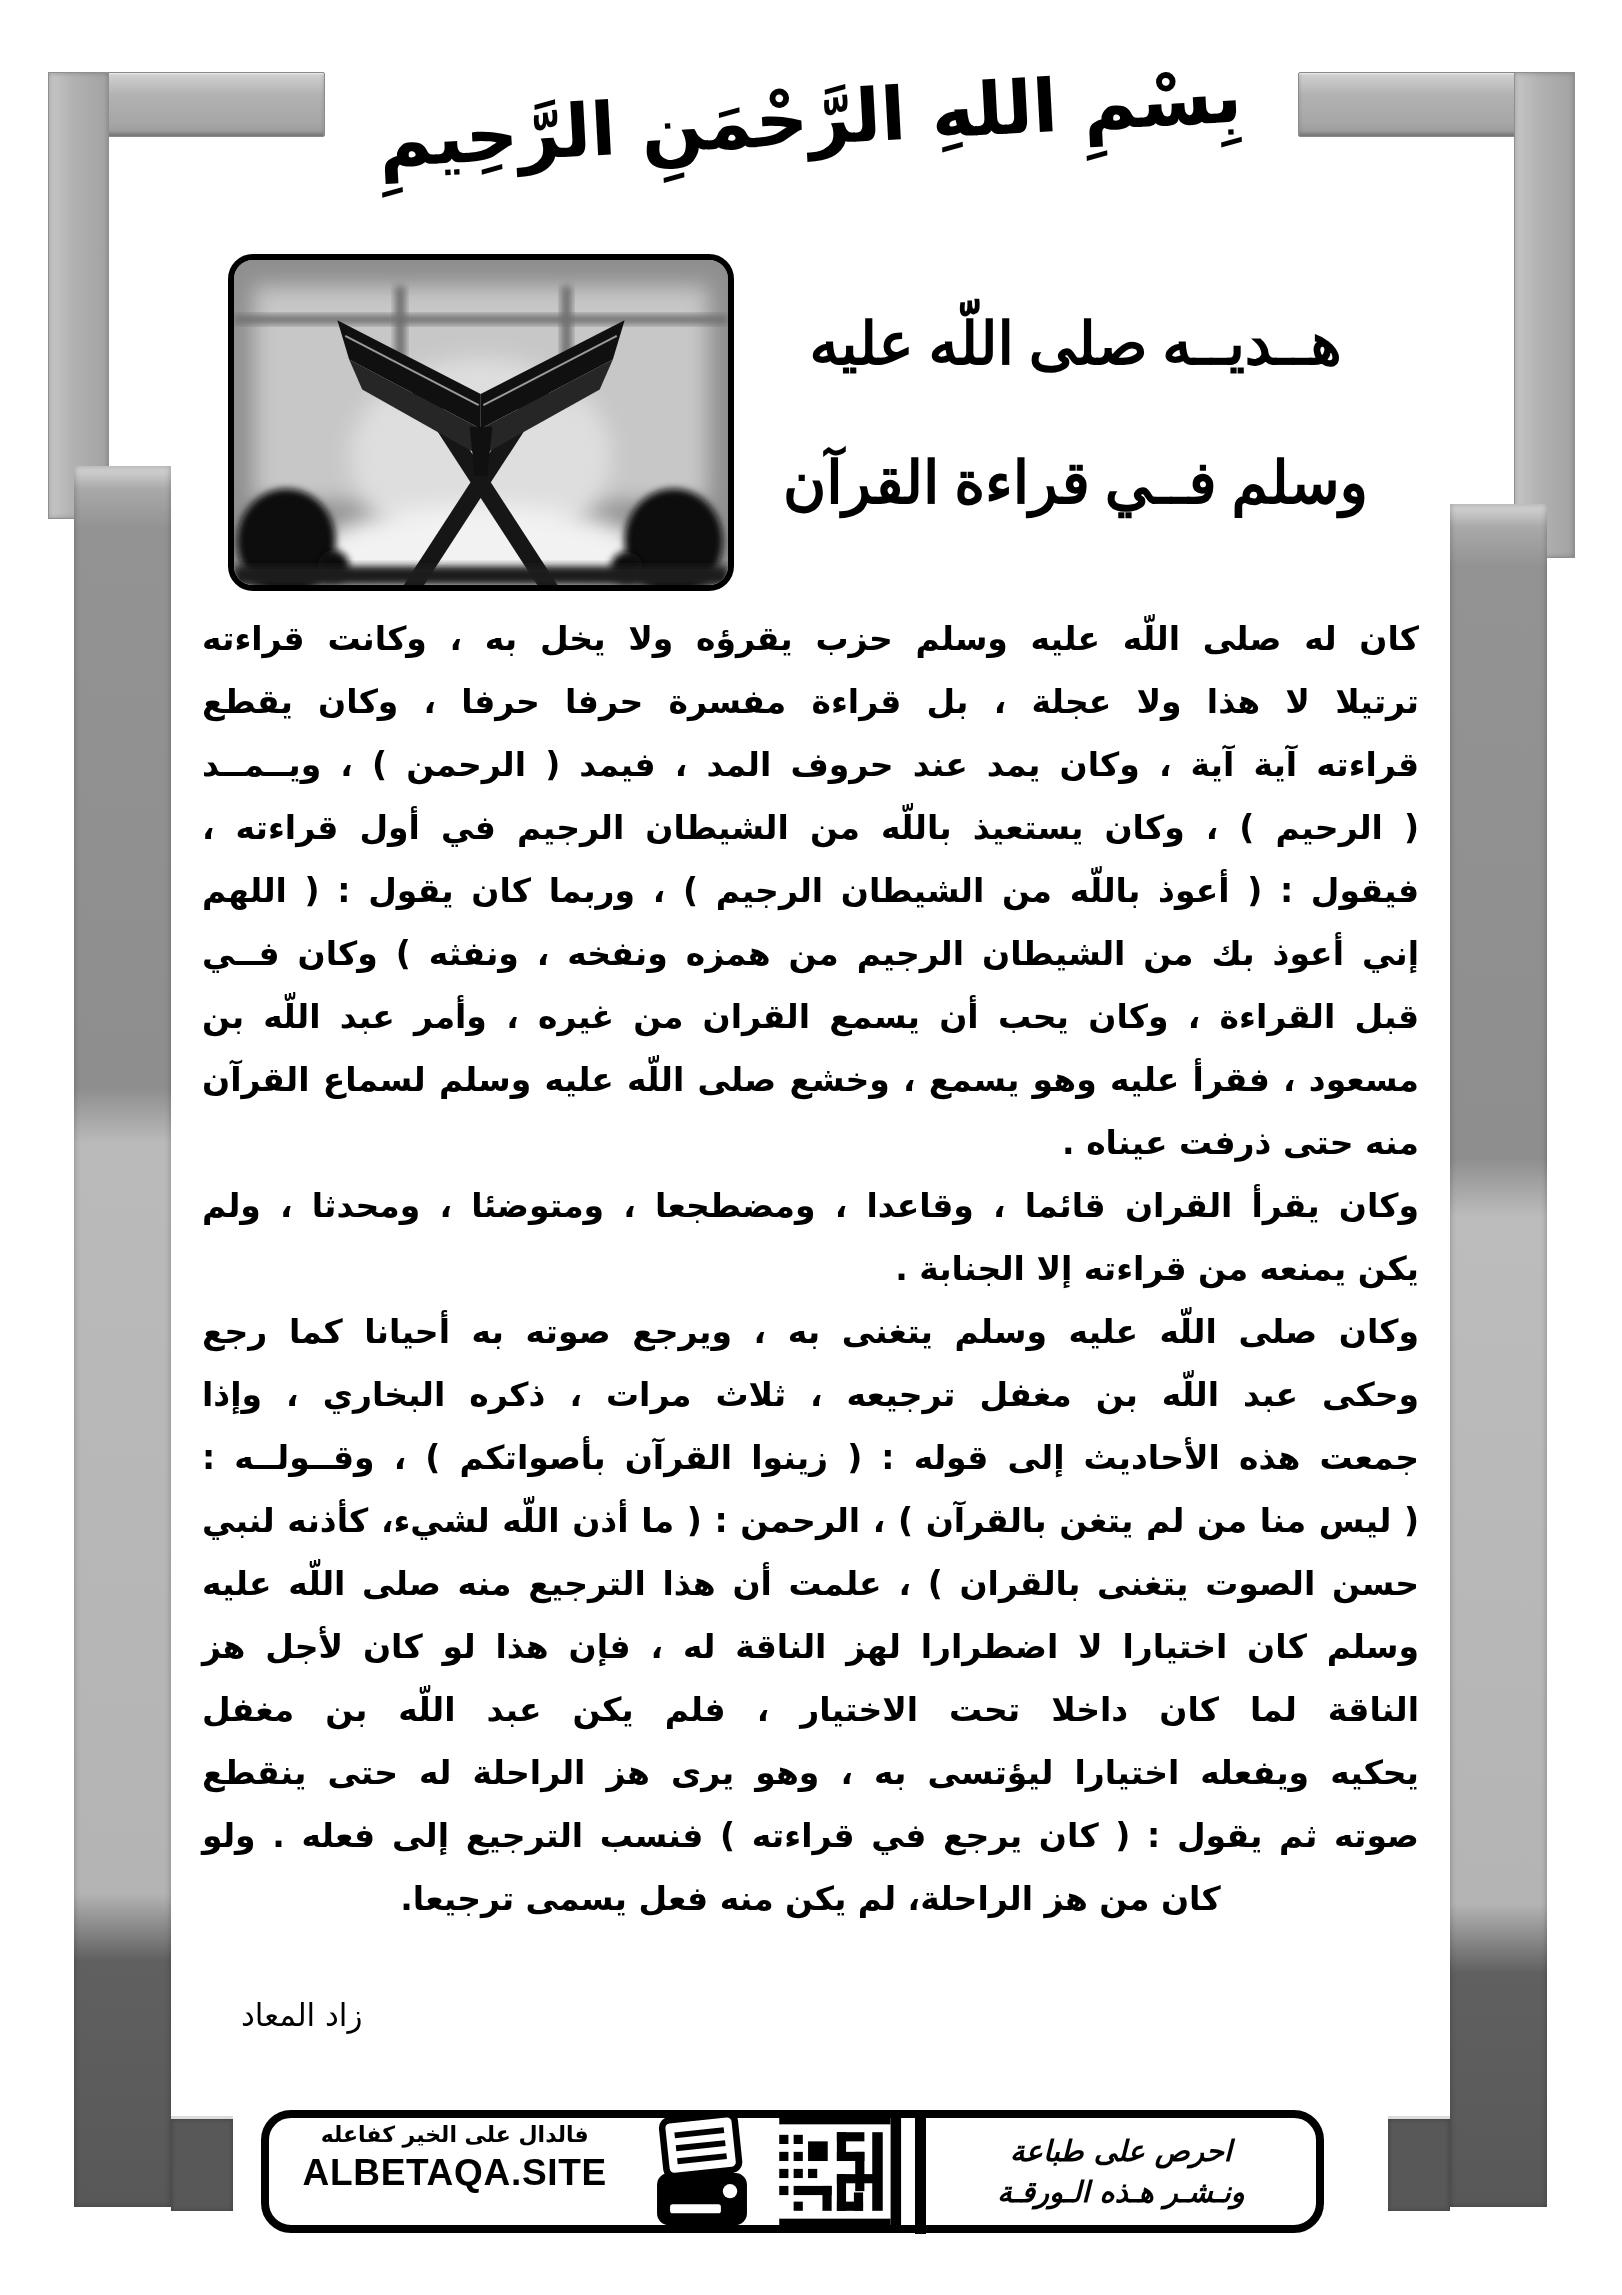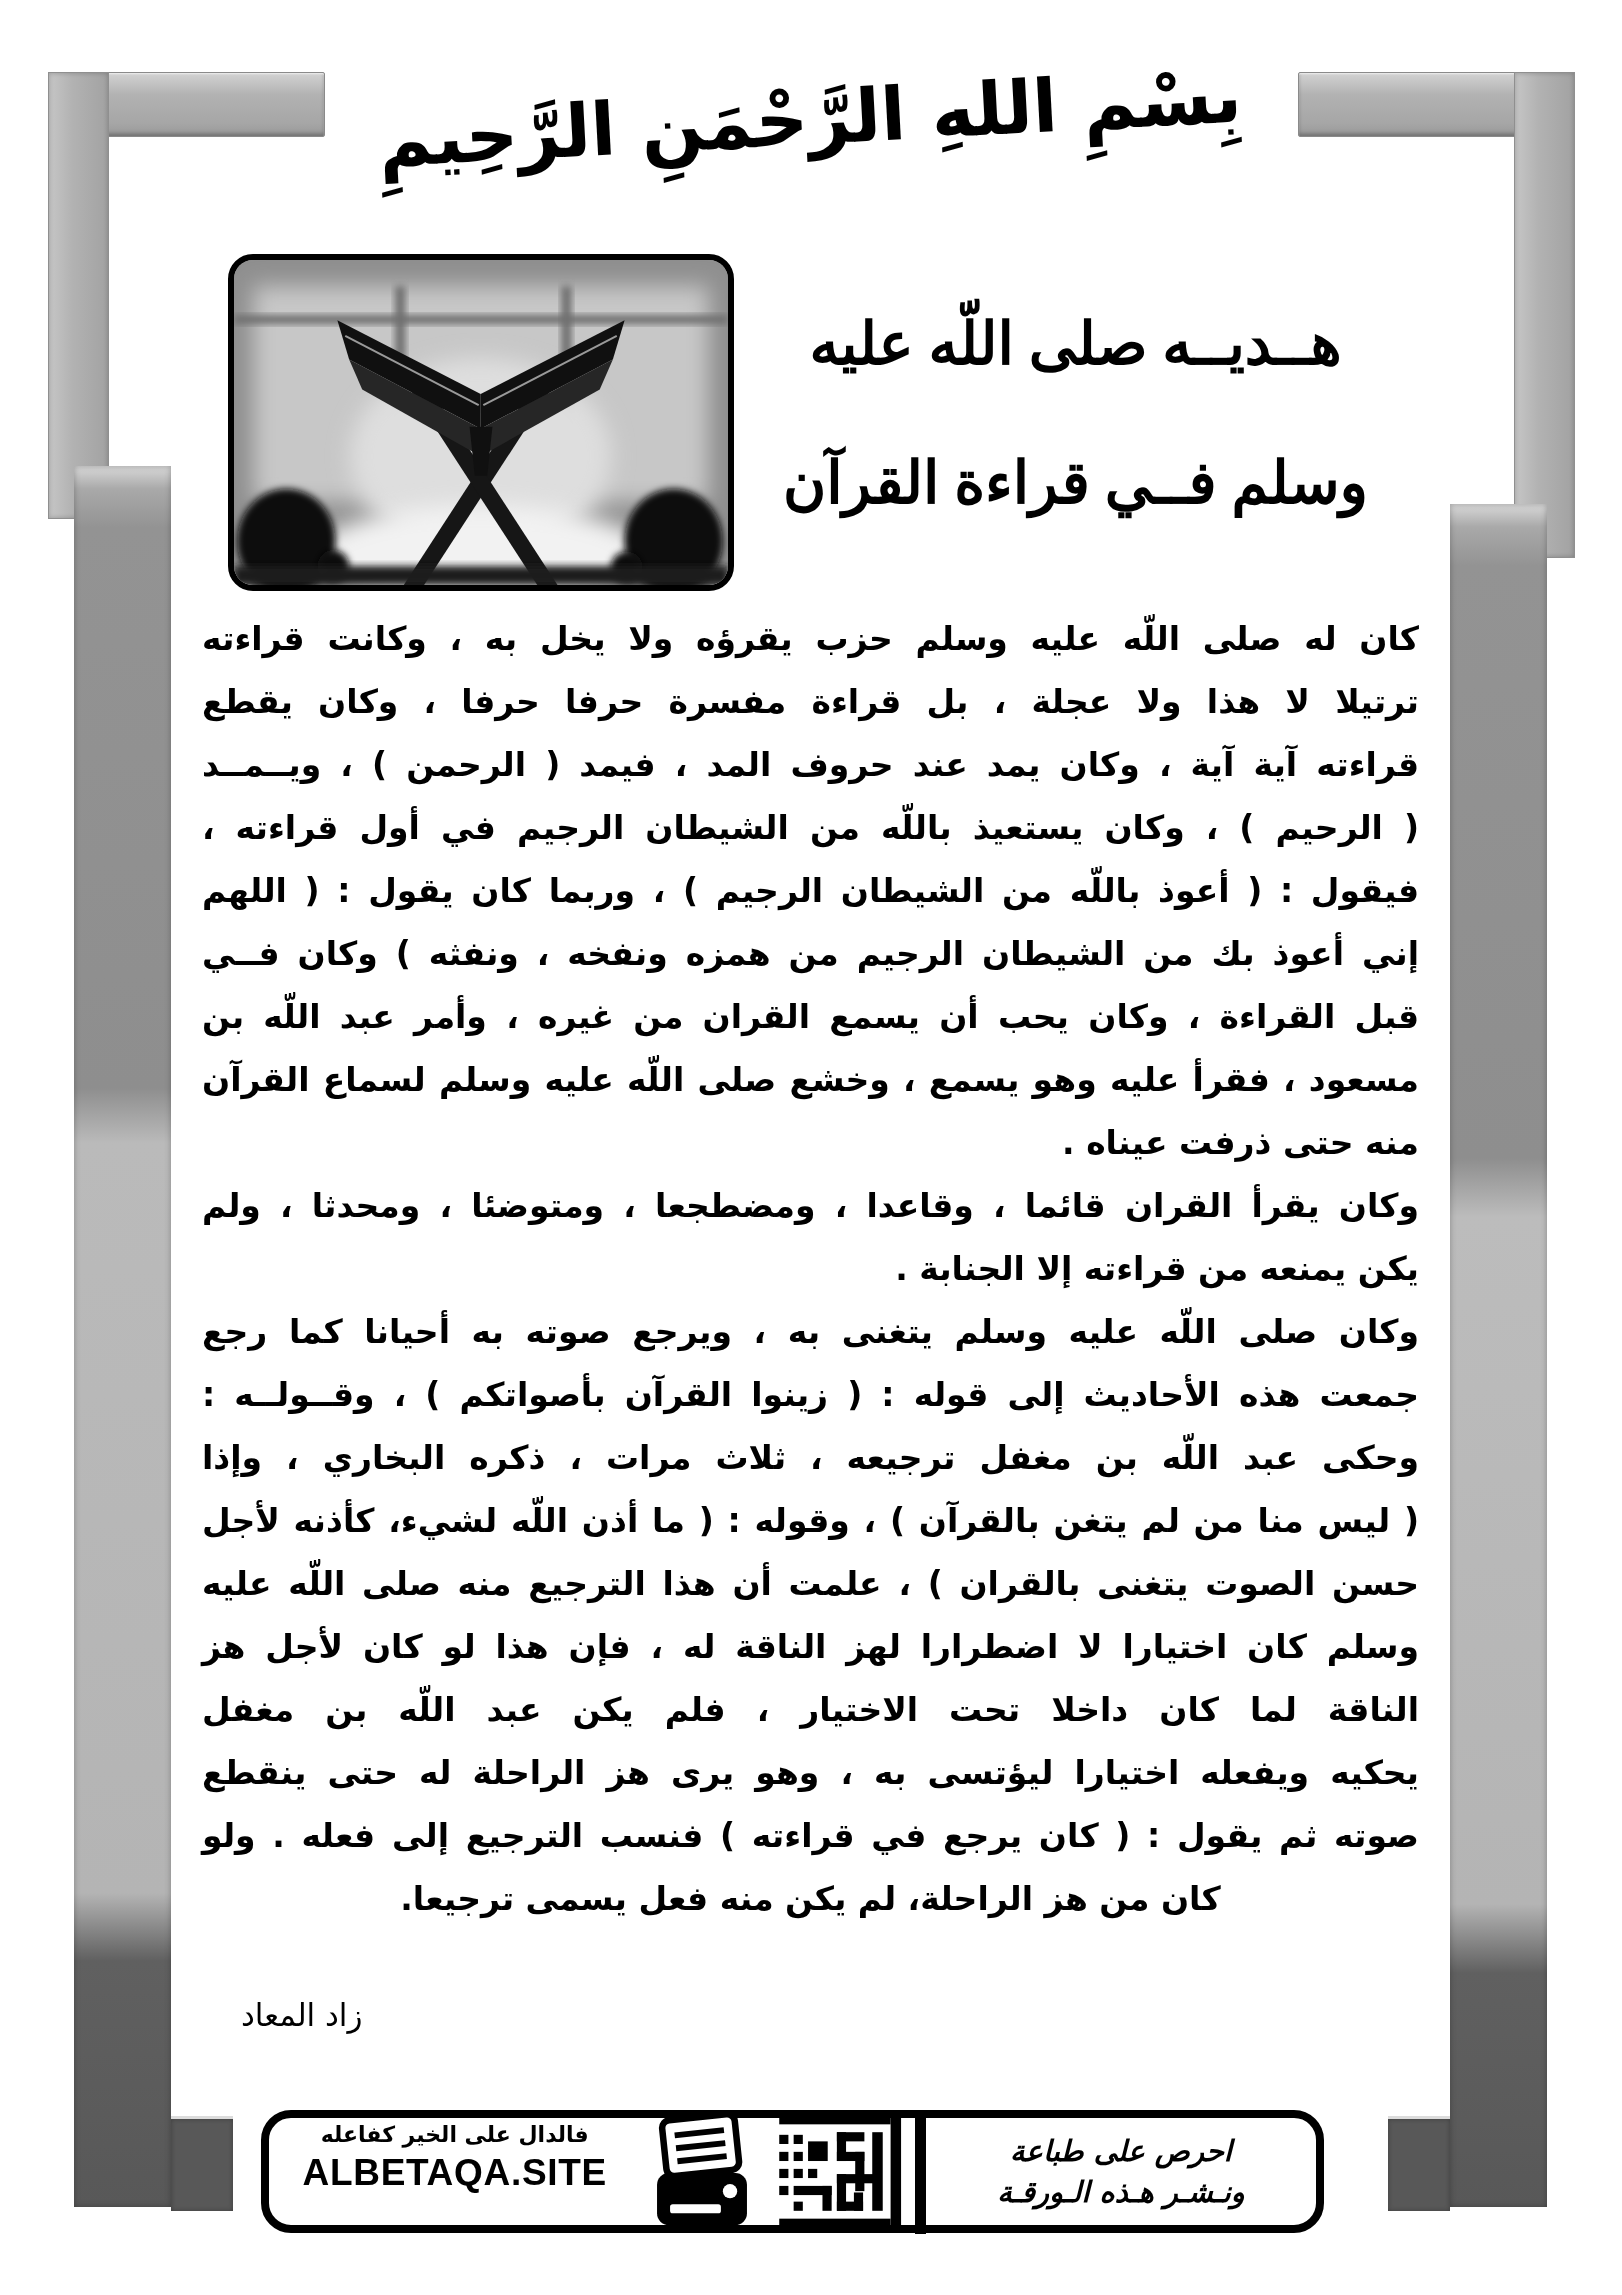--- a/index.html
+++ b/index.html
@@ -152,23 +152,23 @@
     <div class="bl">قراءته آية آية ، وكان يمد عند حروف المد ، فيمد ( الرحمن ) ، ويــمــد</div>
     <div class="bl">( الرحيم ) ، وكان يستعيذ باللّه من الشيطان الرجيم في أول قراءته ،</div>
     <div class="bl">فيقول : ( أعوذ باللّه من الشيطان الرجيم ) ، وربما كان يقول : ( اللهم</div>
     <div class="bl">إني أعوذ بك من الشيطان الرجيم من همزه ونفخه ، ونفثه ) وكان فــي</div>
     <div class="bl">قبل القراءة ، وكان يحب أن يسمع القران من غيره ، وأمر عبد اللّه بن</div>
     <div class="bl">مسعود ، فقرأ عليه وهو يسمع ، وخشع صلى اللّه عليه وسلم لسماع القرآن</div>
     <div class="bl end">منه حتى ذرفت عيناه .</div>
     <div class="bl">وكان يقرأ القران قائما ، وقاعدا ، ومضطجعا ، ومتوضئا ، ومحدثا ، ولم</div>
     <div class="bl end">يكن يمنعه من قراءته إلا الجنابة .</div>
     <div class="bl">وكان صلى اللّه عليه وسلم يتغنى به ، ويرجع صوته به أحيانا كما رجع</div>
+    <div class="bl">وحكى عبد اللّه بن مغفل ترجيعه ، ثلاث مرات ، ذكره البخاري ، وإذا</div>
     <div class="bl">جمعت هذه الأحاديث إلى قوله : ( زينوا القرآن بأصواتكم ) ، وقــولــه :</div>
-    <div class="bl">وحكى عبد اللّه بن مغفل ترجيعه ، ثلاث مرات ، ذكره البخاري ، وإذا</div>
-    <div class="bl">( ليس منا من لم يتغن بالقرآن ) ، وقوله : ( ما أذن اللّه لشيء، كأذنه لأجل</div>
+    <div class="bl">( ليس منا من لم يتغن بالقرآن ) ، الرحمن : ( ما أذن اللّه لشيء، كأذنه لنبي</div>
     <div class="bl">حسن الصوت يتغنى بالقران ) ، علمت أن هذا الترجيع منه صلى اللّه عليه</div>
     <div class="bl">وسلم كان اختيارا لا اضطرارا لهز الناقة له ، فإن هذا لو كان لأجل هز</div>
     <div class="bl">الناقة لما كان داخلا تحت الاختيار ، فلم يكن عبد اللّه بن مغفل</div>
     <div class="bl">يحكيه ويفعله اختيارا ليؤتسى به ، وهو يرى هز الراحلة له حتى ينقطع</div>
     <div class="bl">صوته ثم يقول : ( كان يرجع في قراءته ) فنسب الترجيع إلى فعله . ولو</div>
     <div class="bl center">كان من هز الراحلة، لم يكن منه فعل يسمى ترجيعا.</div>
   </div>
 
   <div class="source">زاد المعاد</div>
 

